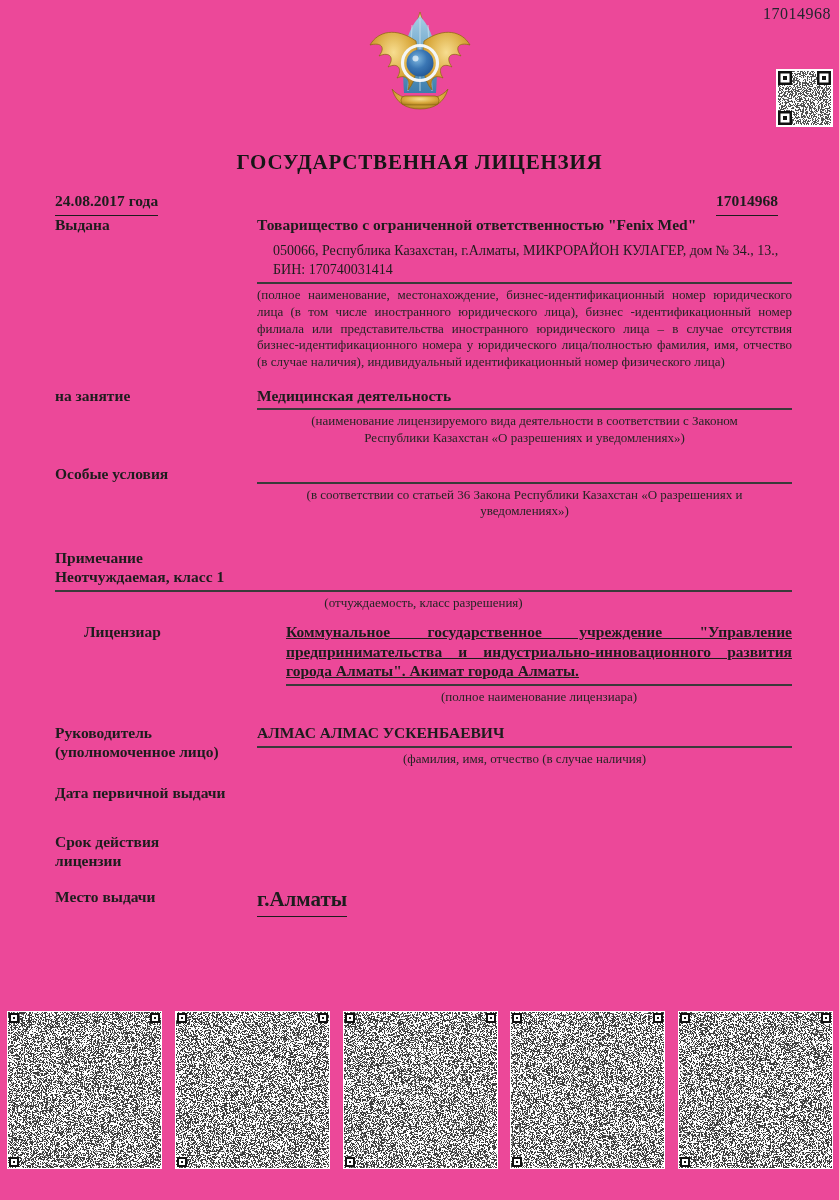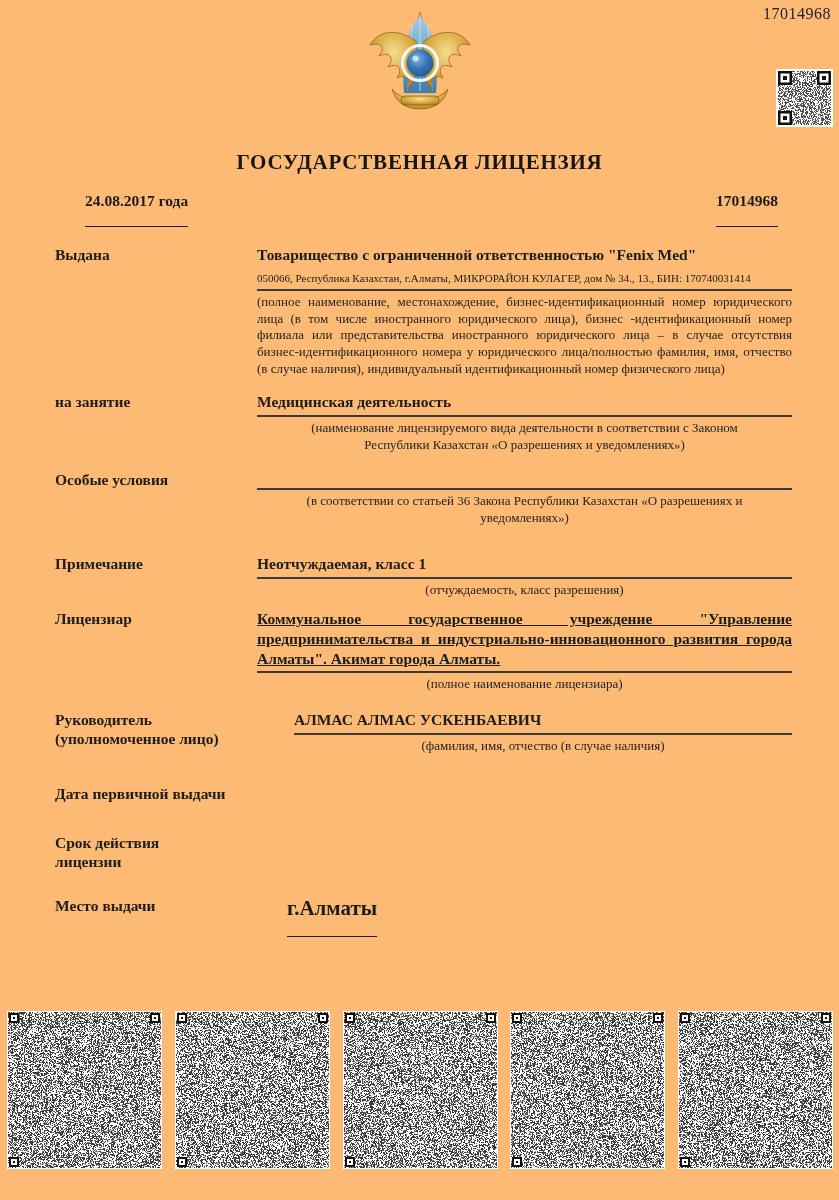--- a/index.html
+++ b/index.html
@@ -1,71 +1,71 @@
 <!DOCTYPE html>
 <html><head>
 <meta charset="utf-8">
 <style>
   html,body { margin:0; padding:0; background:#e8e8e8; }
   .page {
     position: relative;
     width: 839px; height: 1200px;
     margin: 0 auto;
-    background: #fdba74;
+    background: #ec4899;
     font-family: "Liberation Serif", "DejaVu Serif", serif;
     color: #1d1d1d;
     overflow: hidden;
   }
   .top-number {
     position: absolute; top: 5px; right: 8px;
     font-size: 16px; letter-spacing: 0.5px; color: #22252e;
   }
   .emblem { position: absolute; top: 11px; left: 50%; transform: translateX(-50%); width:112px; height:103px; }
   .qr-top { position: absolute; top: 69px; right: 6px; width: 57px; height: 58px; }
   .title {
     position: absolute; top: 150px; left: 0; width: 100%;
     text-align: center; font-size: 21px; font-weight: bold;
     letter-spacing: 0.8px; margin: 0; color: #161616;
   }
   .date-row {
     position: absolute; top: 192px; left: 55px; width: 723px;
     display: flex; justify-content: space-between;
     font-size: 15.5px; font-weight: bold;
   }
-  .u { border-bottom: 1.8px solid #1d1d1d; padding-bottom: 16px; margin-left: 30px; }
-  .fields { position: absolute; top: 245px; left: 55px; width: 737px; }
+  .u { border-bottom: 1.8px solid #1d1d1d; padding-bottom: 5px; }
+  .fields { position: absolute; top: 215px; left: 55px; width: 737px; }
   .row { display: flex; }
   .label {
     flex: none; width: 202px;
     font-weight: bold; font-size: 15.5px; line-height: 1.25;
     padding-right: 8px; box-sizing: border-box;
   }
   .content { flex: 1; min-width: 0; }
   .value { font-weight: bold; font-size: 15.5px; line-height: 1.28; }
   .value.justify { text-align: justify; text-decoration: underline; }
-  .address { font-size: 11px; line-height: 1.38; margin-top: 6px; }
+  .address { font-size: 14px; line-height: 1.38; margin-top: 6px; margin-left: 16px; }
   .rule { border-bottom: 2px solid #3a3a3a; margin-top: 3px; }
   .caption {
     font-size: 13px; line-height: 1.28; color: #242424; margin-top: 3px;
   }
   .caption.justify { text-align: justify; }
   .caption.center { text-align: center; margin-left: auto; margin-right: auto; }
   .cap-activity { max-width: 482px; }
   .cap-special { max-width: 468px; }
   .empty-line { height: 17px; }
   
   .row-issued   { margin-bottom: 15px; }
   .row-activity { margin-bottom: 15px; }
   .row-special  { margin-bottom: 28px; }
   .row-special .label { padding-top: 2px; }
-  .row-note     { margin-bottom: 10px; }
-  .row-licensor { margin-bottom: 17px; }
-  .row-head     { margin-bottom: 30px; gap: 37px; }
+  .row-note     { margin-bottom: 10px; flex-direction: column; }
+  .row-licensor { margin-bottom: 17px; margin-left: 29px; }
+  .row-head     { margin-bottom: 16px; }
   .row-firstdate{ margin-bottom: 29px; }
-  .row-validity { margin-bottom: 24px; }
+  .row-validity { margin-bottom: 17px; }
   .place-value { font-weight: bold; font-size: 21px; }
   .barcodes {
     position: absolute; top: 1011px; left: 7px; width: 826px;
     display: flex; justify-content: space-between;
   }
   .bc { display: block; }
 </style>
 </head>
 <body>
 

